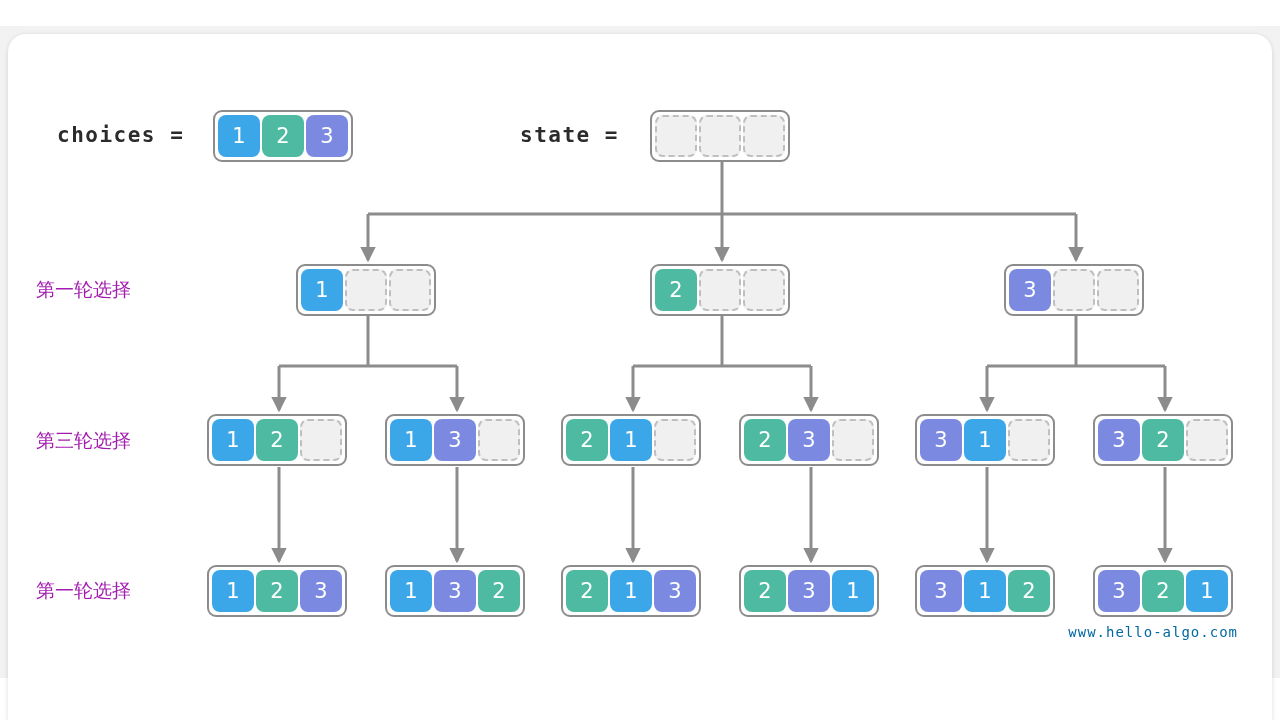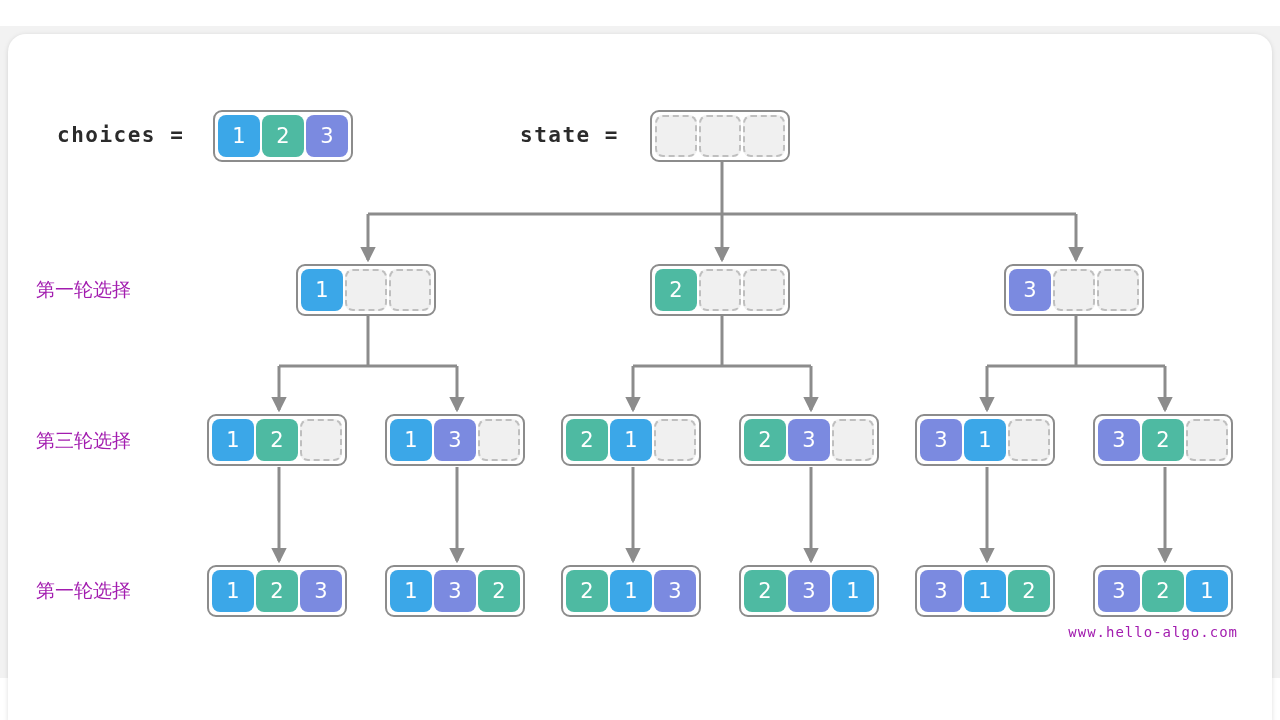--- a/index.html
+++ b/index.html
@@ -56,21 +56,21 @@
     font-size: 19px;
     color: #a21caf;
     white-space: nowrap;
   }
   .watermark {
     position: absolute;
     right: 42px;
     bottom: 38px;
     font-family: "DejaVu Sans Mono", "Liberation Mono", monospace;
     font-size: 14px;
-    color: #a21caf;
+    color: #0369a1;
     letter-spacing: 1px;
     white-space: nowrap;
   }
 
   
   .array-box {
     position: absolute;
     display: flex;
     align-items: center;
     box-sizing: border-box;

